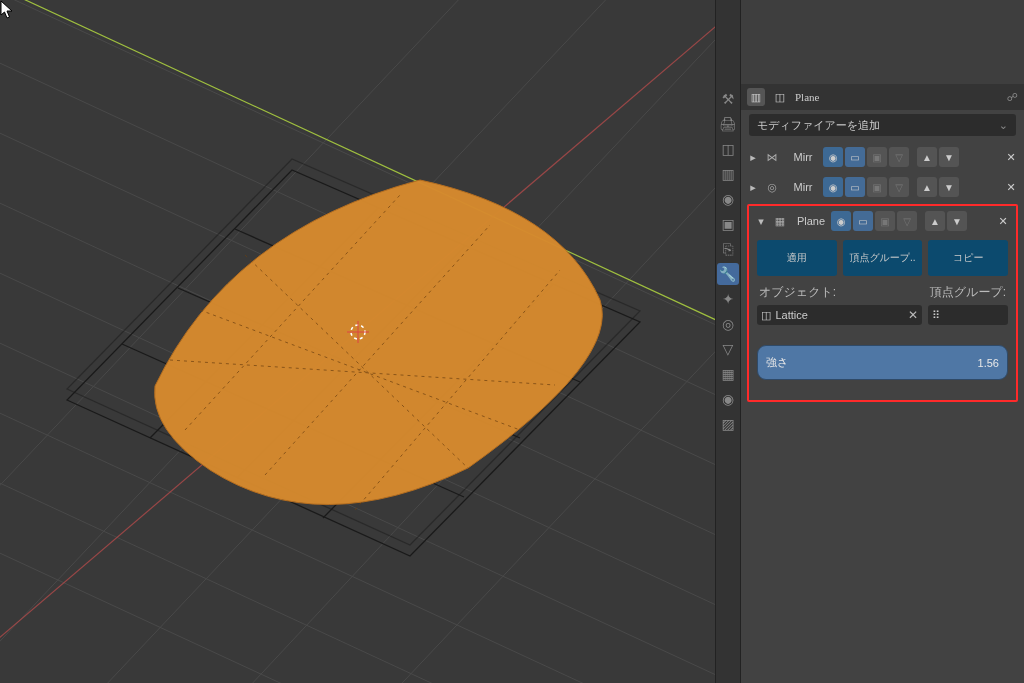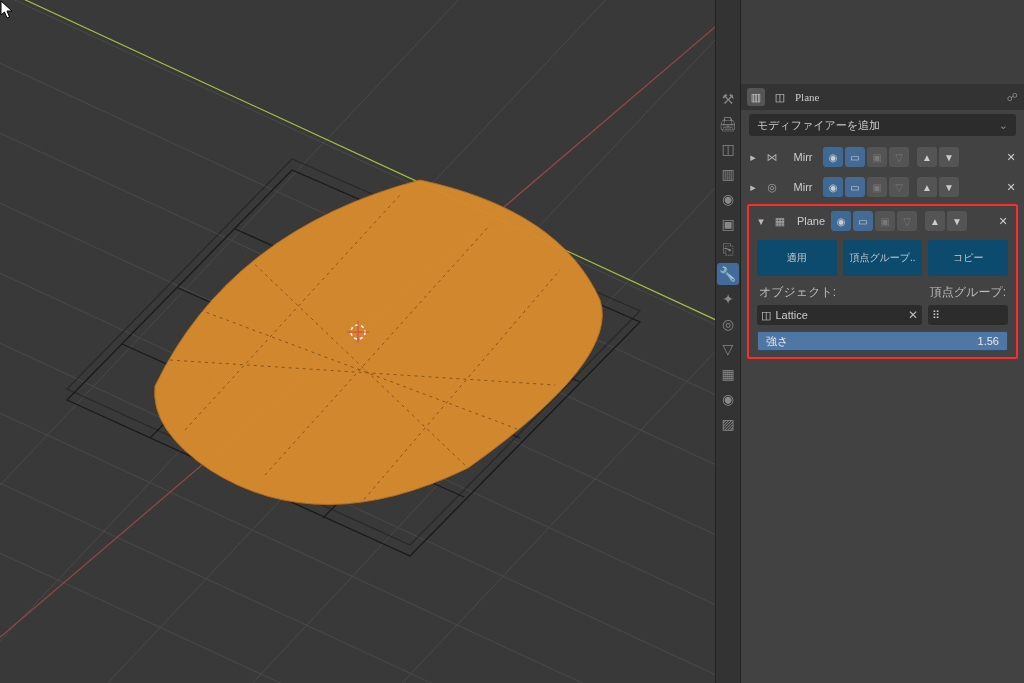--- a/index.html
+++ b/index.html
@@ -157,25 +157,25 @@
   .vg-field {
     width: 80px;
     height:20px;
     background:#2c2c2c;
     border-radius:3px;
     display:flex;
     align-items:center;
     padding: 0 4px;
   }
   .slider {
-    margin: 0 6px;
-    height: 20px;
+    margin: 14px 6px;
+    height: 35px;
     background: #4f77a5;
     border: 1px solid #2f4a68;
-    border-radius: 2px;
+    border-radius: 9px;
     display:flex;
     align-items:center;
     justify-content:space-between;
     padding: 0 8px;
     color:#e8e8e8;
   }
   .cursor-arrow {
     position:absolute;
     left: 472px; top: 381px;
     width: 16px; height: 20px;

